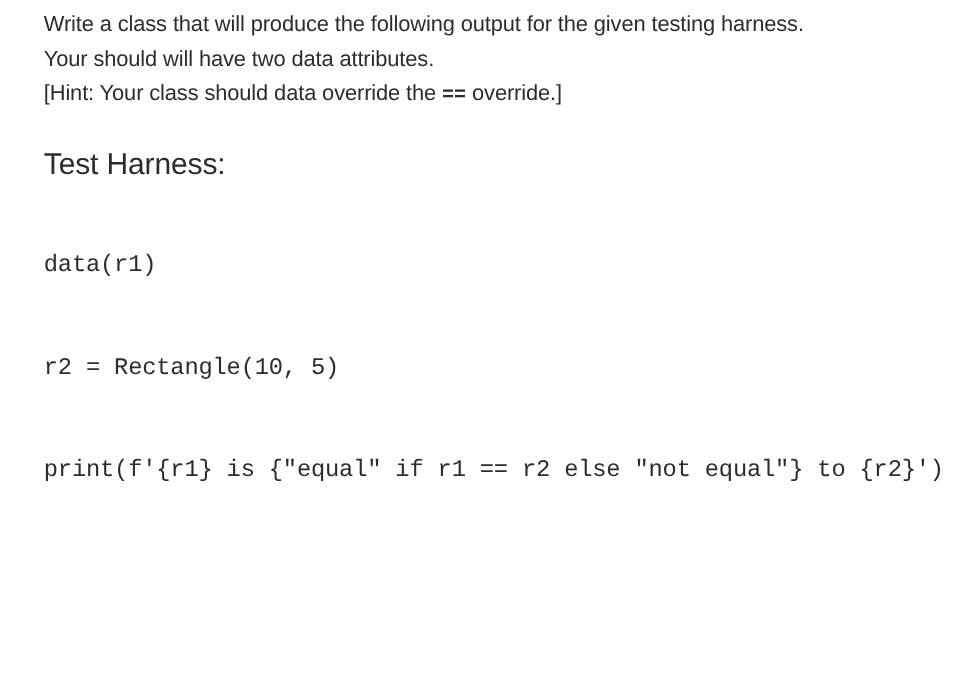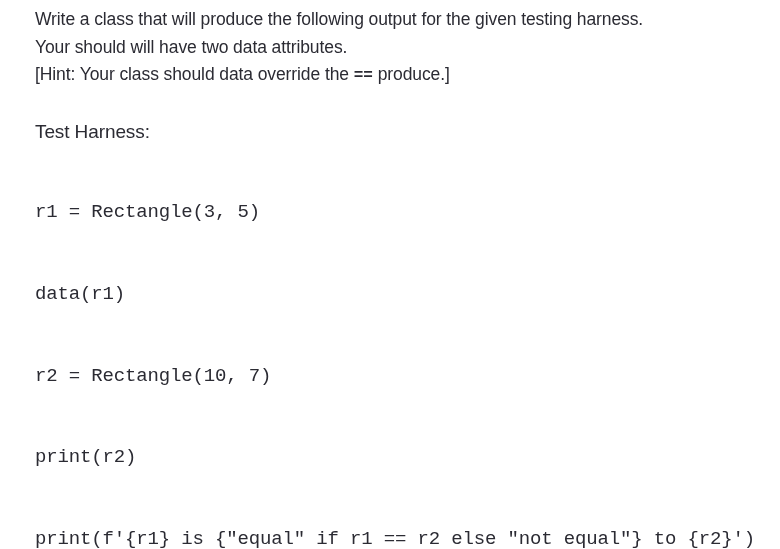--- a/index.html
+++ b/index.html
@@ -56,45 +56,43 @@
     white-space: pre;
     letter-spacing: -0.15px;
   }
   .mono .line {
     white-space: pre;
   }
 
   
   .section-label {
     font-family: "Liberation Sans", sans-serif;
-    font-size: 19px;
+    font-size: 24px;
     line-height: 27.5px;
     color: #2b2b33;
     letter-spacing: -0.1px;
     white-space: pre;
   }
 </style>
 </head>
 <body style="background: rgb(255, 255, 255); color: rgb(43, 43, 51);">
 
 <div class="page">
 
   <div class="prose">
     <div class="line">Write a class that will produce the following output for the given testing harness.</div>
     <div class="line">Your should will have two data attributes.</div>
-    <div class="line"><span>[Hint: Your class should data override the </span><span class="op">==</span><span> produce.]</span></div>
+    <div class="line"><span>[Hint: Your class should data override the </span><span class="op">==</span><span> override.]</span></div>
   </div>
 
   <div class="spacer"></div>
 
   <div class="section-label">Test Harness:</div>
 
   <div class="mono">
-    <div class="line">r1 = Rectangle(3, 5)</div>
     <div class="line">data(r1)</div>
-    <div class="line">r2 = Rectangle(10, 7)</div>
-    <div class="line">print(r2)</div>
+    <div class="line">r2 = Rectangle(10, 5)</div>
     <div class="line">print(f'{r1} is {"equal" if r1 == r2 else "not equal"} to {r2}')</div>
     
     
   </div>
 
 </div>
 
 </body></html>

